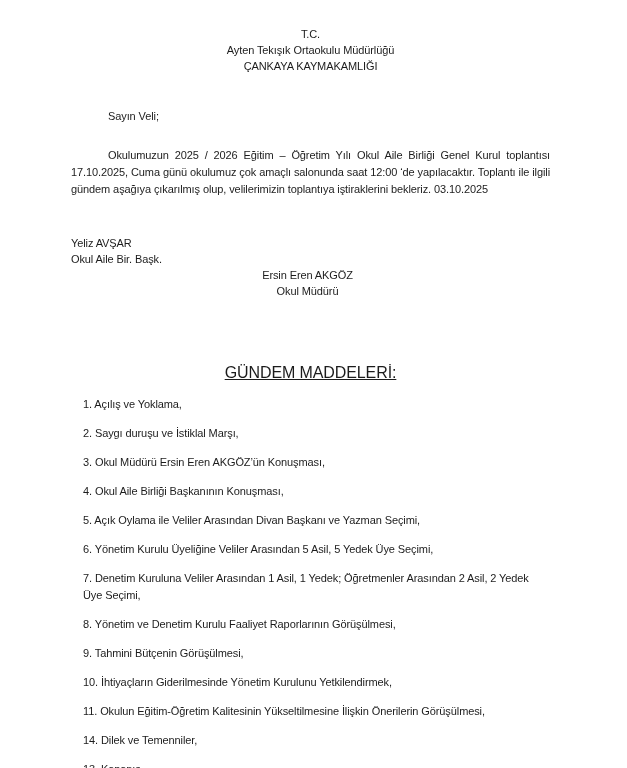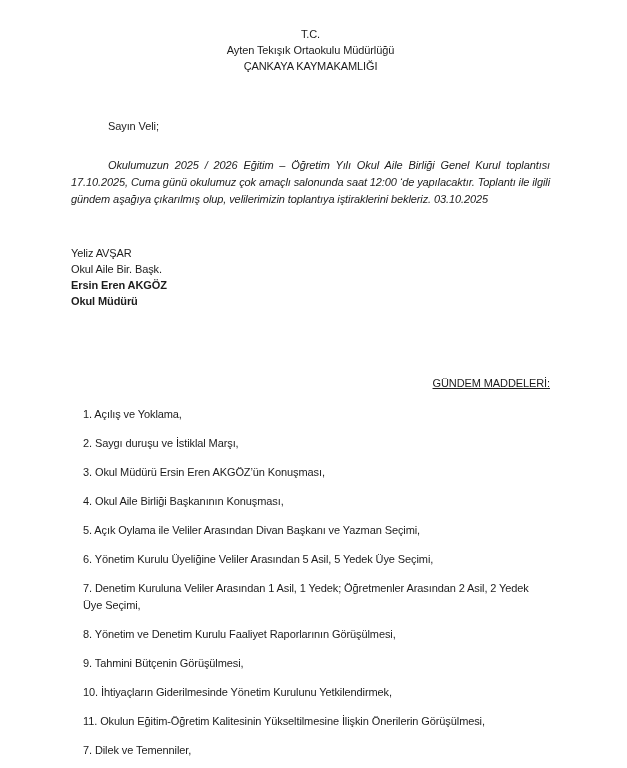--- a/index.html
+++ b/index.html
@@ -22,43 +22,42 @@
     background: #ffffff;
     font-size: 11px;
     letter-spacing: -0.1px;
     line-height: 16px;
   }
   .doc-header {
     text-align: center;
     line-height: 16px;
   }
   .salutation {
-    margin: 44px 0 0 0;
+    margin: 34px 0 0 0;
     padding-left: 37px;
   }
   .body-par {
     margin: 23px 0 0 0;
     text-align: justify;
     text-indent: 37px;
     line-height: 17px;
-    font-style: italic;
   }
   .sig-row {
     margin-top: 37px;
     display: flex;
     justify-content: space-between;
     line-height: 16px;
     flex-direction: column;
   }
   .sig-left { text-align: left; }
-  .sig-right { padding-right: 6px; font-weight: bold; }
+  .sig-right { text-align: center; padding-right: 6px; }
   .agenda-heading {
     margin: 66px 0 0 0;
-    text-align: right;
-    font-size: 11px;
+    text-align: center;
+    font-size: 16px;
     font-weight: normal;
     text-decoration: underline;
     line-height: 16px;
   }
   .agenda-list {
     margin-top: 15px;
     margin-left: 12px;
   }
   .agenda-item {
     margin: 0 0 12px 0;
@@ -98,17 +97,17 @@
     <p class="agenda-item">2. Saygı duruşu ve İstiklal Marşı,</p>
     <p class="agenda-item">3. Okul Müdürü Ersin Eren AKGÖZ’ün Konuşması,</p>
     <p class="agenda-item">4. Okul Aile Birliği Başkanının Konuşması,</p>
     <p class="agenda-item">5. Açık Oylama ile Veliler Arasından Divan Başkanı ve Yazman Seçimi,</p>
     <p class="agenda-item">6. Yönetim Kurulu Üyeliğine Veliler Arasından 5 Asil, 5 Yedek Üye Seçimi,</p>
     <p class="agenda-item">7. Denetim Kuruluna Veliler Arasından 1 Asil, 1 Yedek; Öğretmenler Arasından 2 Asil, 2 Yedek Üye Seçimi,</p>
     <p class="agenda-item">8. Yönetim ve Denetim Kurulu Faaliyet Raporlarının Görüşülmesi,</p>
     <p class="agenda-item">9. Tahmini Bütçenin Görüşülmesi,</p>
     <p class="agenda-item">10. İhtiyaçların Giderilmesinde Yönetim Kurulunu Yetkilendirmek,</p>
     <p class="agenda-item">11. Okulun Eğitim-Öğretim Kalitesinin Yükseltilmesine İlişkin Önerilerin Görüşülmesi,</p>
-    <p class="agenda-item">7. Dilek ve Temenniler,</p>
+    <p class="agenda-item">14. Dilek ve Temenniler,</p>
     <p class="agenda-item">13. Kapanış.</p>
   </div>
 
 </div>
 
 </body></html>

